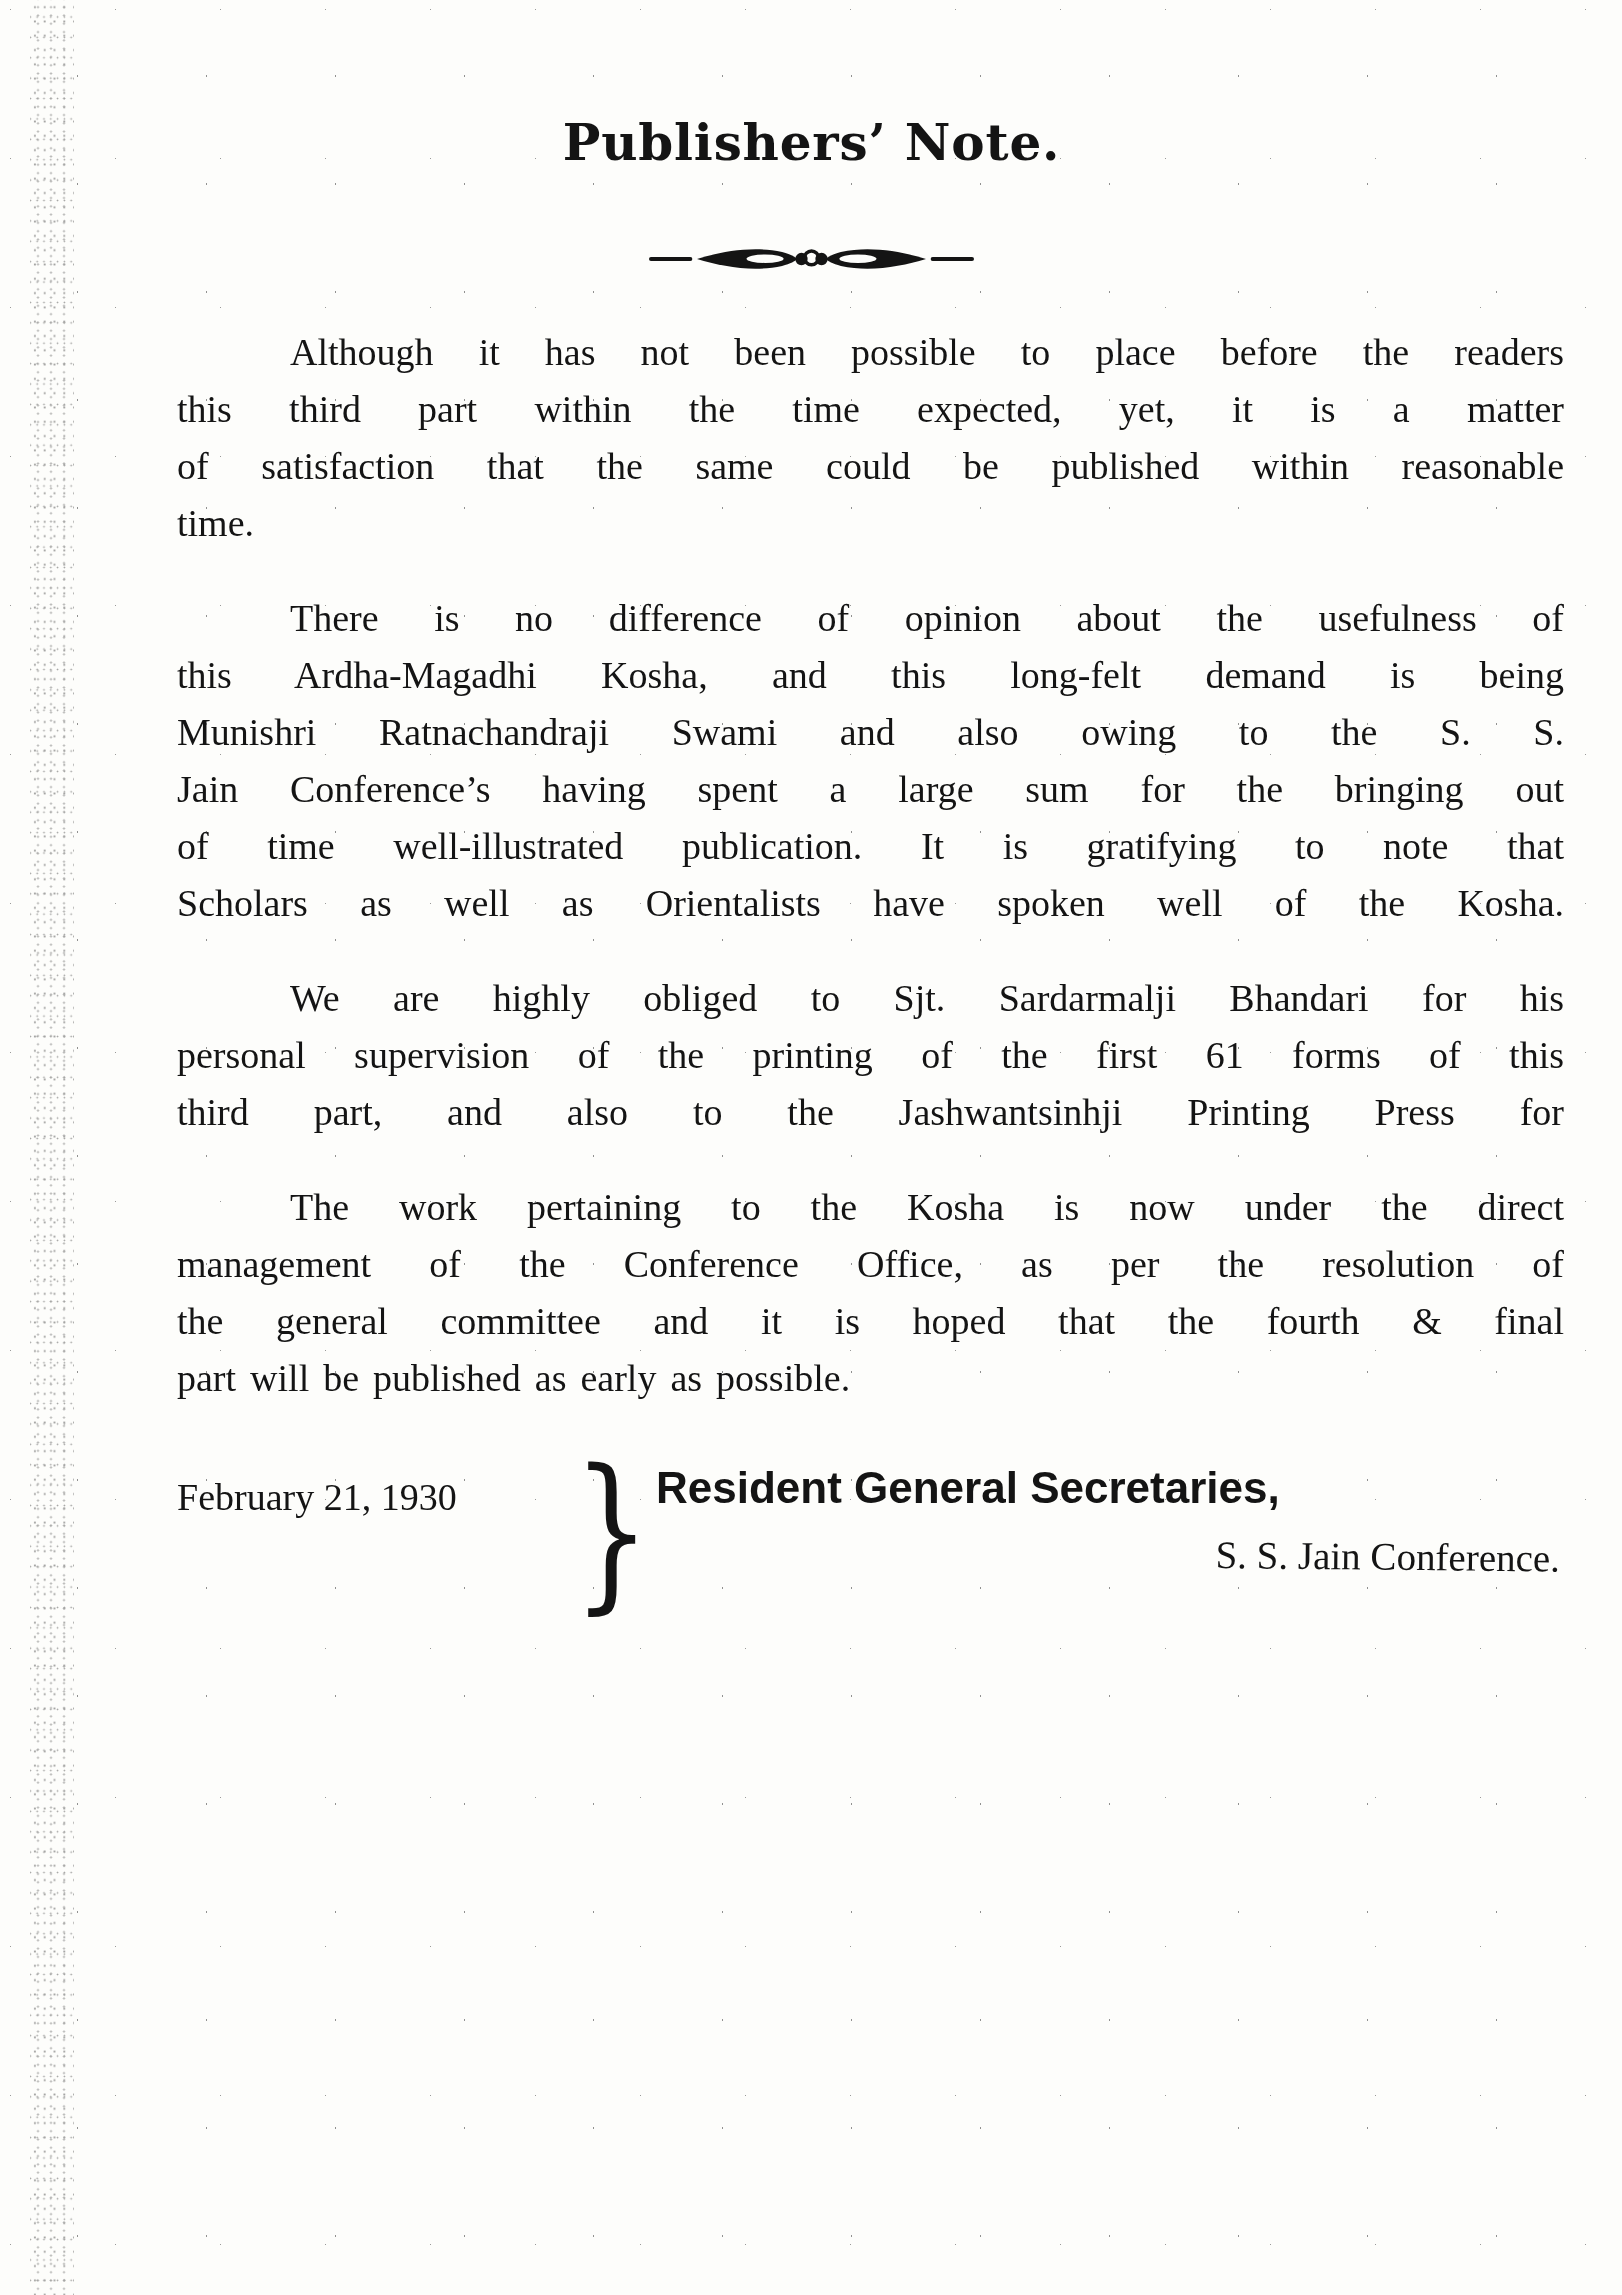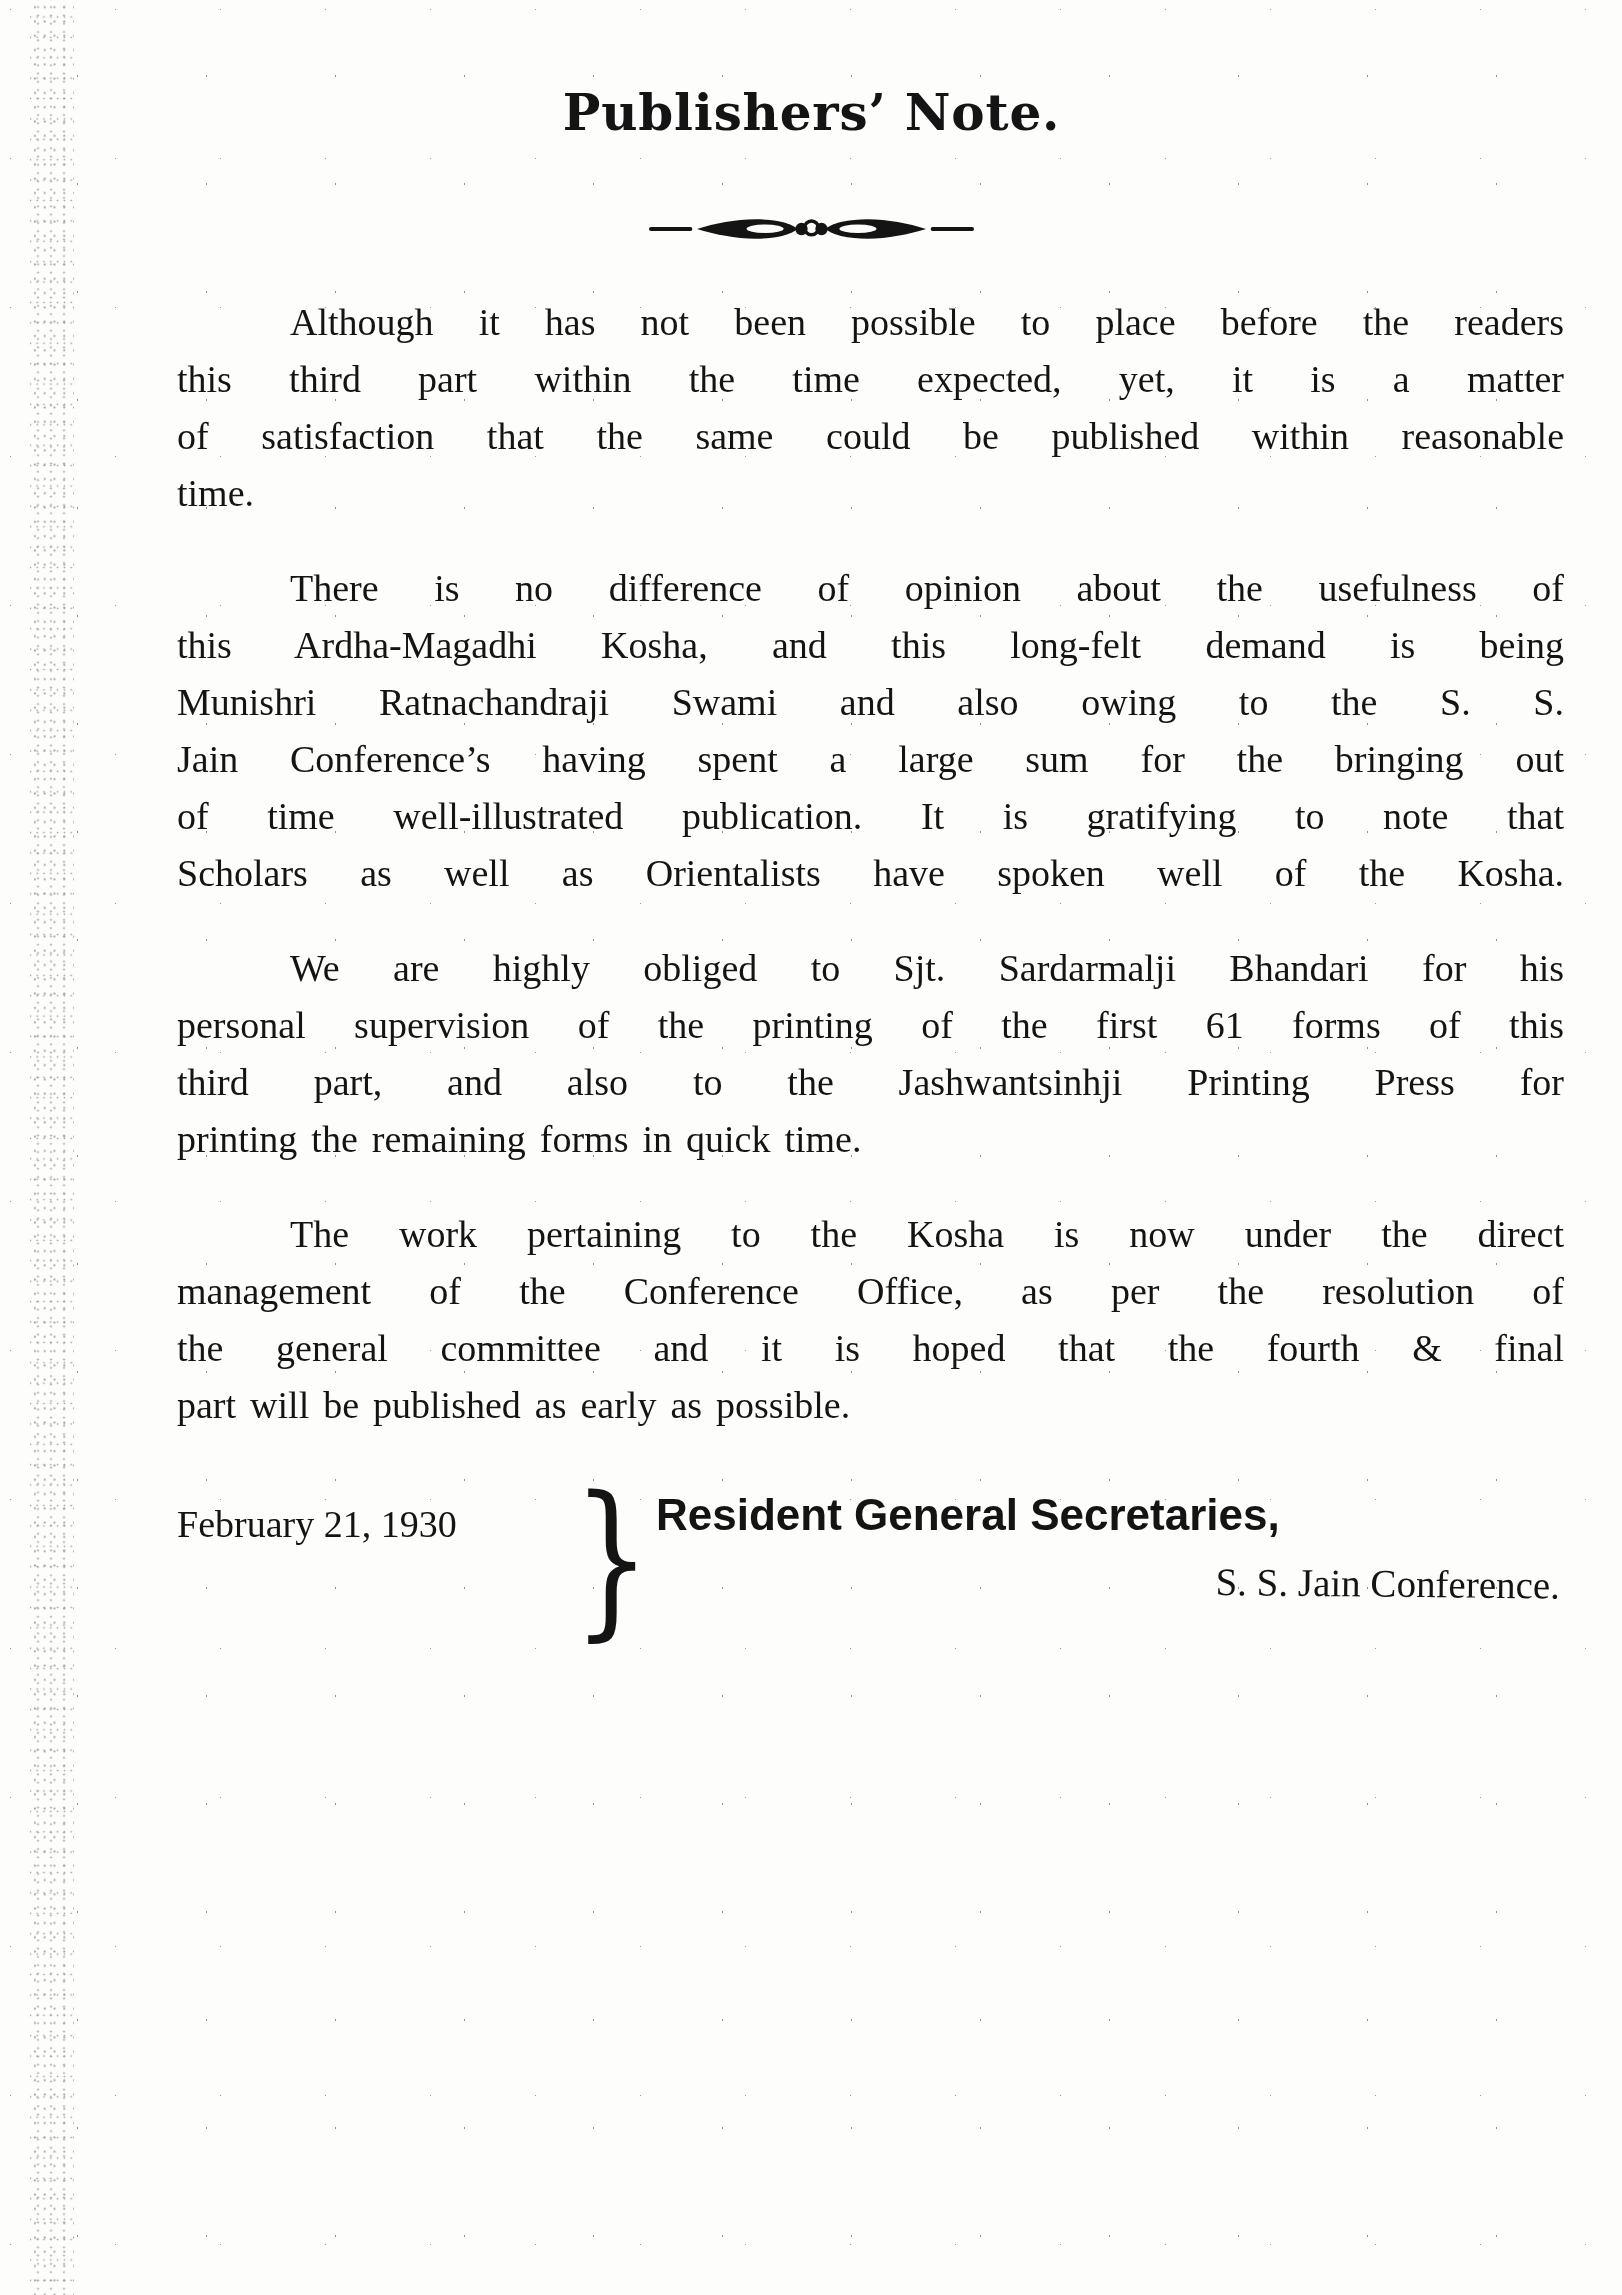--- a/index.html
+++ b/index.html
@@ -26,21 +26,21 @@
     position:absolute;left:30px;top:0;width:44px;height:100%;
     background-image:radial-gradient(circle,#2c2c2c 0.8px,transparent 1.3px),
                      radial-gradient(circle,#222 0.7px,transparent 1.1px),
                      radial-gradient(circle,#333 0.8px,transparent 1.2px);
     background-size:9.8px 14.3px,6.8px 20.4px,13px 8.3px;
     background-position:0 0,3.8px 6.8px,1.5px 3px;
     opacity:.42;
   }
   .title{
     margin:0;
-    padding-top:87px;
+    padding-top:117px;
     text-align:center;
     font-family:"DejaVu Serif", serif;
     font-weight:700;
     font-size:50px;
     line-height:1.05;
     letter-spacing:0.8px;
   }
   .ornament{
     width:325px;
     margin:72px auto 0;
@@ -138,21 +138,20 @@
       <div class="line">Munishri Ratnachandraji Swami and also owing to the S. S.</div>
       <div class="line">Jain Conference’s having spent a large sum for the bringing out</div>
       <div class="line">of time well-illustrated publication. It is gratifying to note that</div>
       <div class="line">Scholars as well as Orientalists have spoken well of the Kosha.</div>
     </div>
 
     <div class="para">
       <div class="line indent">We are highly obliged to Sjt. Sardarmalji Bhandari for his</div>
       <div class="line">personal supervision of the printing of the first 61 forms of this</div>
       <div class="line">third part, and also to the Jashwantsinhji Printing Press for</div>
-      <div class="line short">printing the remaining forms in quick time.</div>
     </div>
 
     <div class="para">
       <div class="line indent">The work pertaining to the Kosha is now under the direct</div>
       <div class="line">management of the Conference Office, as per the resolution of</div>
       <div class="line">the general committee and it is hoped that the fourth &amp; final</div>
       <div class="line short">part will be published as early as possible.</div>
     </div>
 
   </div>

